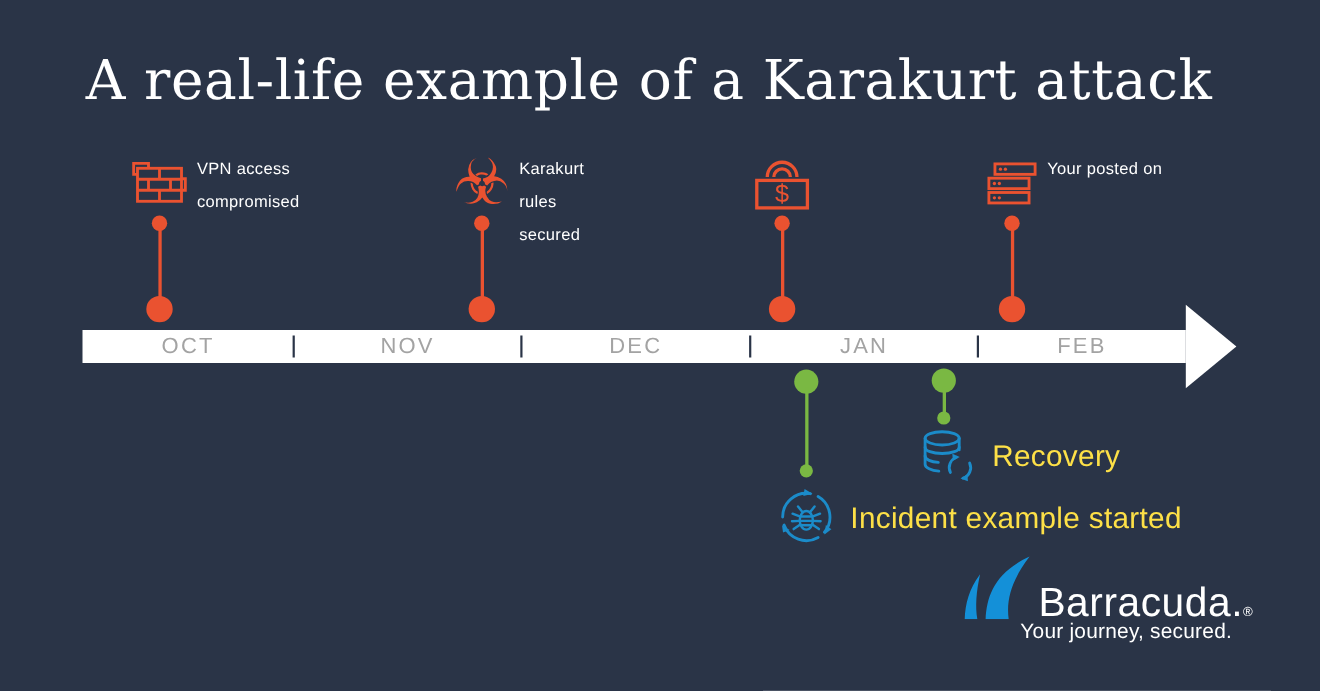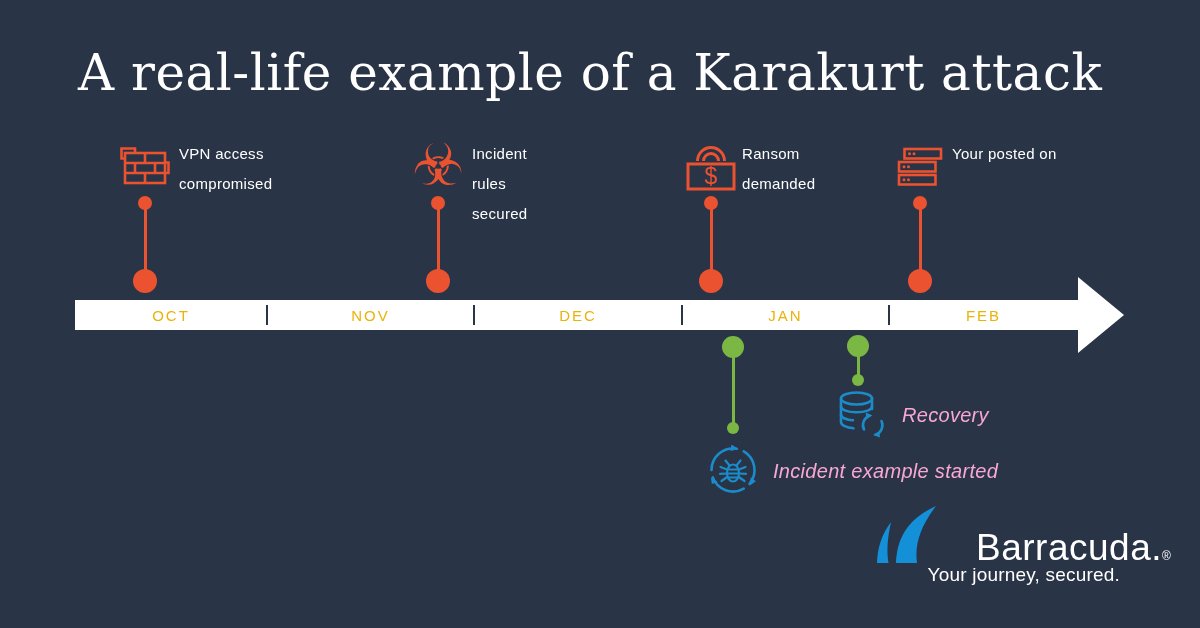--- a/index.html
+++ b/index.html
@@ -7,43 +7,43 @@
   .canvas{position:relative;width:1200px;height:628px;background:#2a3447;}
 
   .title{position:absolute;left:78px;top:44px;margin:0;font-family:"DejaVu Serif","Liberation Serif",serif;
          font-weight:500;font-size:50px;color:#ffffff;letter-spacing:0.5px;white-space:nowrap;}
 
   
   .tl-bar{position:absolute;left:75px;top:300px;width:1003px;height:30px;background:#ffffff;}
   .tl-head{position:absolute;left:1078px;top:277px;width:0;height:0;
            border-top:38px solid transparent;border-bottom:38px solid transparent;border-left:46px solid #ffffff;}
   .tl-label{position:absolute;top:300px;height:30px;line-height:31px;text-align:center;
-            font-size:15px;letter-spacing:2px;color:#eab308;}
+            font-size:20px;letter-spacing:2px;color:#a3a3a3;}
   .tl-tick{position:absolute;top:305px;width:2px;height:20px;background:#2a3447;}
 
   
   .dot{position:absolute;border-radius:50%;}
   .dot-o{background:#ea5230;}
   .dot-g{background:#7ab843;}
   .dot-lg{width:24px;height:24px;}
   .dot-md{width:22px;height:22px;}
   .dot-sm{width:14px;height:14px;}
   .dot-xs{width:12px;height:12px;}
   .stem{position:absolute;width:3px;}
   .stem-o{background:#ea5230;}
   .stem-g{background:#7ab843;}
 
   .evt-text{position:absolute;color:#ffffff;font-size:15px;line-height:30px;letter-spacing:0.3px;}
-  .evt-text-lg{position:absolute;color:#f9a8d4;font-size:20px;line-height:30px;letter-spacing:0.3px;white-space:nowrap;font-style:italic;}
+  .evt-text-lg{position:absolute;color:#fde047;font-size:27px;line-height:30px;letter-spacing:0.3px;white-space:nowrap;}
   .icon-box{position:absolute;}
   .bio{position:absolute;color:#ea5230;font-size:58px;line-height:58px;width:58px;text-align:center;
        font-family:"DejaVu Sans",sans-serif;}
 
   
-  .brand{position:absolute;left:976px;top:527px;color:#ffffff;font-size:37px;letter-spacing:0.5px;white-space:nowrap;}
+  .brand{position:absolute;left:944px;top:527px;color:#ffffff;font-size:37px;letter-spacing:0.5px;white-space:nowrap;}
   .brand .reg{font-size:12px;letter-spacing:0;}
   .tagline{position:absolute;right:80px;top:564px;color:#ffffff;font-size:19px;letter-spacing:0.2px;}
   svg{display:block;}
 </style>
 </head>
 <body>
 
 <div class="canvas">
 
   <h1 class="title">A real-life example of a Karakurt attack</h1>
@@ -80,41 +80,37 @@
   <div class="evt-text" style="left:179px;top:139px">
     <div>VPN access</div>
     <div>compromised</div>
   </div>
   <div class="dot dot-o dot-sm" style="left:138px;top:196px"></div>
   <div class="stem stem-o" style="left:143.5px;top:205px;height:72px"></div>
   <div class="dot dot-o dot-lg" style="left:133px;top:269px"></div>
 
   <span class="bio" style="left:409px;top:136px">☣</span>
   <div class="evt-text" style="left:472px;top:139px">
-    <div>Incident</div>
+    <div>Karakurt</div>
     <div>rules</div>
     <div>secured</div>
   </div>
   <div class="dot dot-o dot-sm" style="left:431px;top:196px"></div>
   <div class="stem stem-o" style="left:436.5px;top:205px;height:72px"></div>
   <div class="dot dot-o dot-lg" style="left:426px;top:269px"></div>
 
   <div class="icon-box" style="left:685px;top:142px">
     <svg width="52" height="50" viewBox="0 0 52 50">
       <g fill="none" stroke="#ea5230" stroke-width="3">
         <path d="M12.5 19 A 13.5 13.5 0 0 1 39.5 19"></path>
         <path d="M18.5 19 A 7.5 7.5 0 0 1 33.5 19"></path>
         <rect x="3" y="22" width="46" height="25"></rect>
       </g>
       <text x="26" y="42" font-size="23" text-anchor="middle" fill="#ea5230" font-family="Liberation Sans, sans-serif">$</text>
     </svg>
-  </div>
-  <div class="evt-text" style="left:742px;top:139px">
-    <div>Ransom</div>
-    <div>demanded</div>
   </div>
   <div class="dot dot-o dot-sm" style="left:704px;top:196px"></div>
   <div class="stem stem-o" style="left:709.5px;top:205px;height:72px"></div>
   <div class="dot dot-o dot-lg" style="left:699px;top:269px"></div>
 
   <div class="icon-box" style="left:897px;top:147px">
     <svg width="46" height="40" viewBox="0 0 46 40">
       <g fill="none" stroke="#ea5230" stroke-width="2.6">
         <rect x="7.5" y="2" width="36.5" height="9.5"></rect>
         <rect x="2" y="15" width="36.5" height="9.5"></rect>

